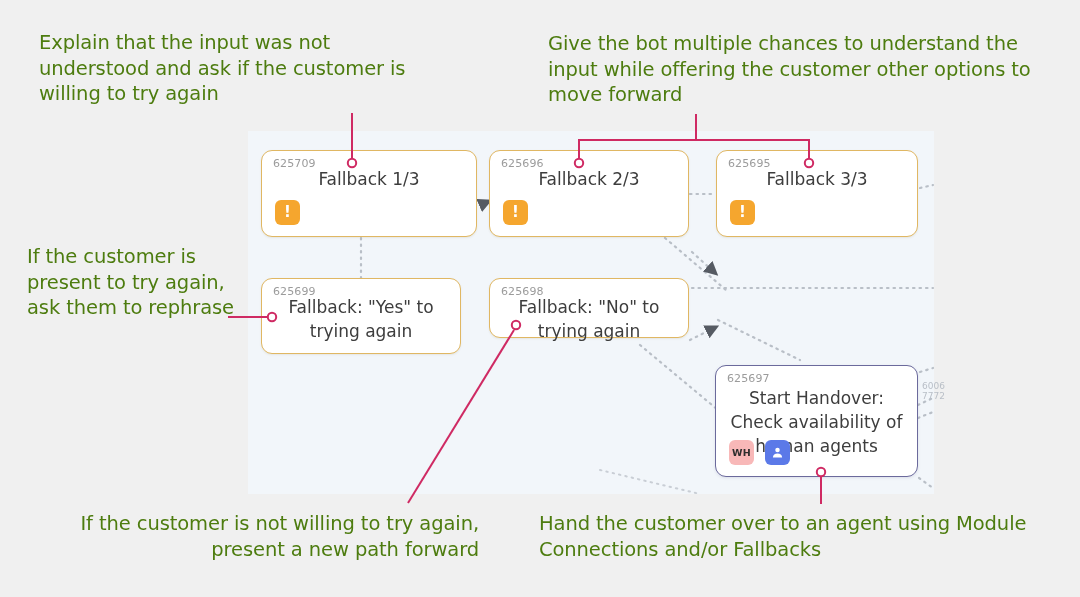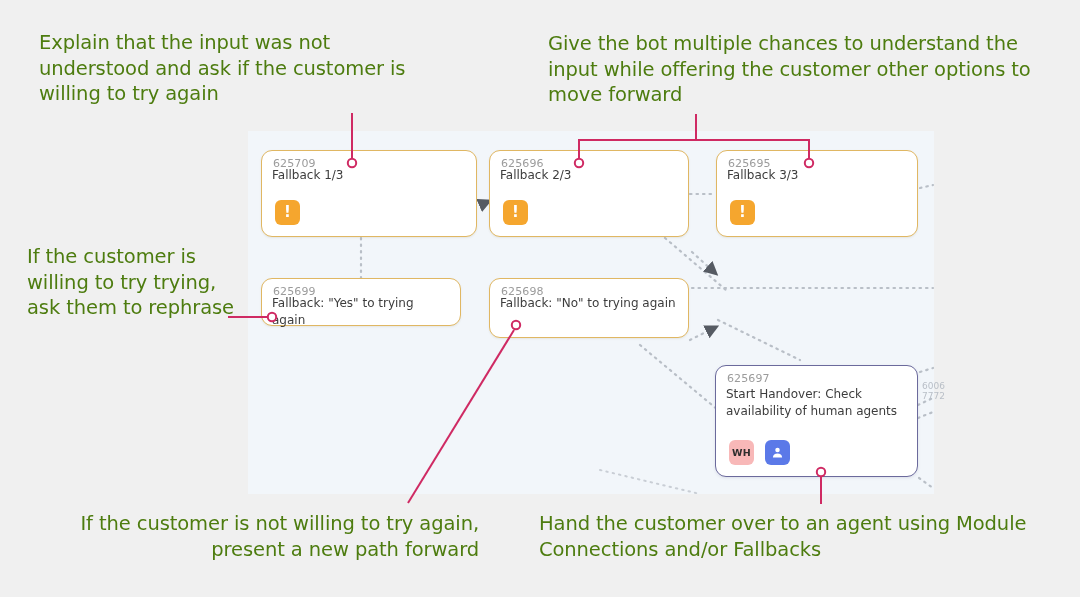--- a/index.html
+++ b/index.html
@@ -75,22 +75,22 @@
     font-size: 11px;
     color: #9b9b9b;
     font-family: "DejaVu Sans", sans-serif;
     letter-spacing: .1px;
   }
   .node-title {
     position: absolute;
     left: 10px;
     right: 10px;
     top: 16px;
-    text-align: left;
-    font-size: 12px;
+    text-align: center;
+    font-size: 17px;
     line-height: 1.42;
     color: #3d3d3d;
     font-family: "DejaVu Sans", sans-serif;
   }
   .node-title.tall { top: 20px; }
 
   .badges {
     position: absolute;
     left: 13px;
     bottom: 11px;
@@ -123,21 +123,21 @@
   }
   .badge-person {
     background: #5b79e8;
   }
   .badge-person svg { display: block; }
 
   
   #node-625709 { left: 261px; top: 150px; width: 216px; height: 87px; }
   #node-625696 { left: 489px; top: 150px; width: 200px; height: 87px; padding-left: 32px; }
   #node-625695 { left: 716px; top: 150px; width: 202px; height: 87px; }
-  #node-625699 { left: 261px; top: 278px; width: 200px; height: 48px; }
+  #node-625699 { left: 261px; top: 278px; width: 200px; height: 76px; }
   #node-625698 { left: 489px; top: 278px; width: 200px; height: 60px; }
   #node-625697 { left: 715px; top: 365px; width: 203px; height: 112px; }
 </style>
 </head>
 <body>
 
 <div id="canvas"></div>
 
 <svg class="layer">
   <defs>
@@ -239,15 +239,15 @@
 
   <path d="M 408 503 L 514 330" stroke="#cf2a63" stroke-width="2" fill="none"></path>
   <circle cx="516" cy="325" r="4.2" fill="#ffffff" stroke="#cf2a63" stroke-width="2"></circle>
 
   <path d="M 821 504 L 821 477" stroke="#cf2a63" stroke-width="2" fill="none"></path>
   <circle cx="821" cy="472" r="4.2" fill="#ffffff" stroke="#cf2a63" stroke-width="2"></circle>
 </svg>
 
 <div class="annot" id="annot-top-left">Explain that the input was not understood and ask if the customer is willing to try again</div>
 <div class="annot" id="annot-top-right">Give the bot multiple chances to understand the input while offering the customer other options to move forward</div>
-<div class="annot" id="annot-left">If the customer is willing to try trying, ask them to rephrase</div>
+<div class="annot" id="annot-left">If the customer is present to try again, ask them to rephrase</div>
 <div class="annot" id="annot-bottom-left">If the customer is not willing to try again, present a new path forward</div>
 <div class="annot" id="annot-bottom-right">Hand the customer over to an agent using Module Connections and/or Fallbacks</div>
 
 </body></html>

